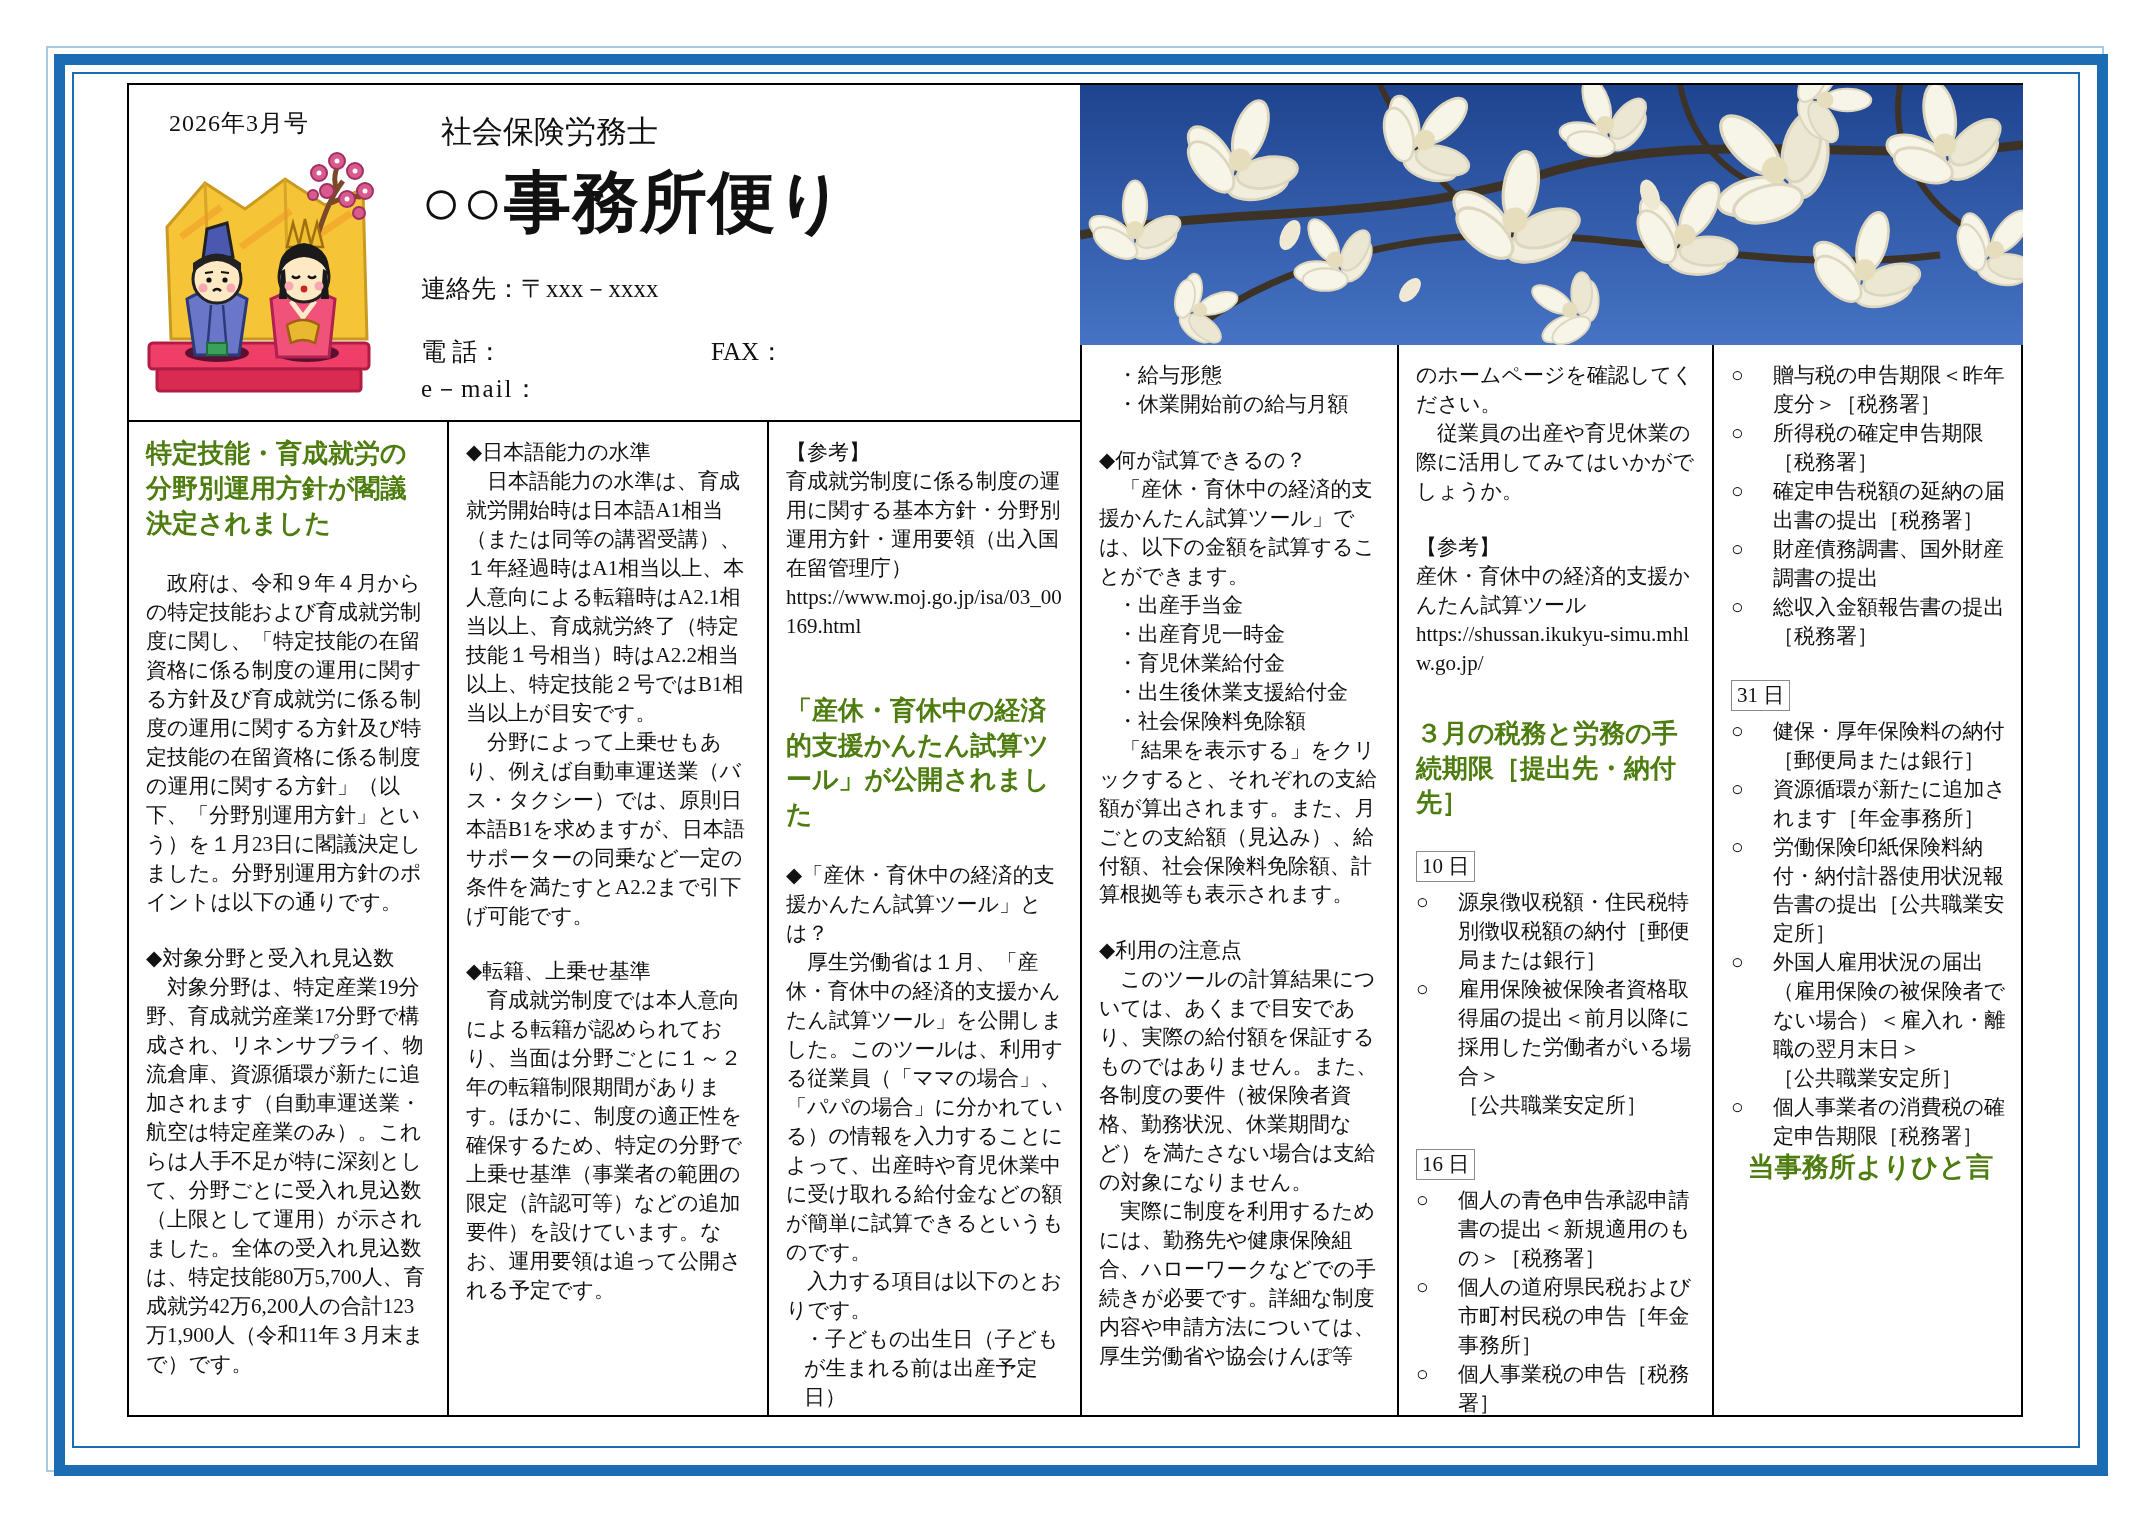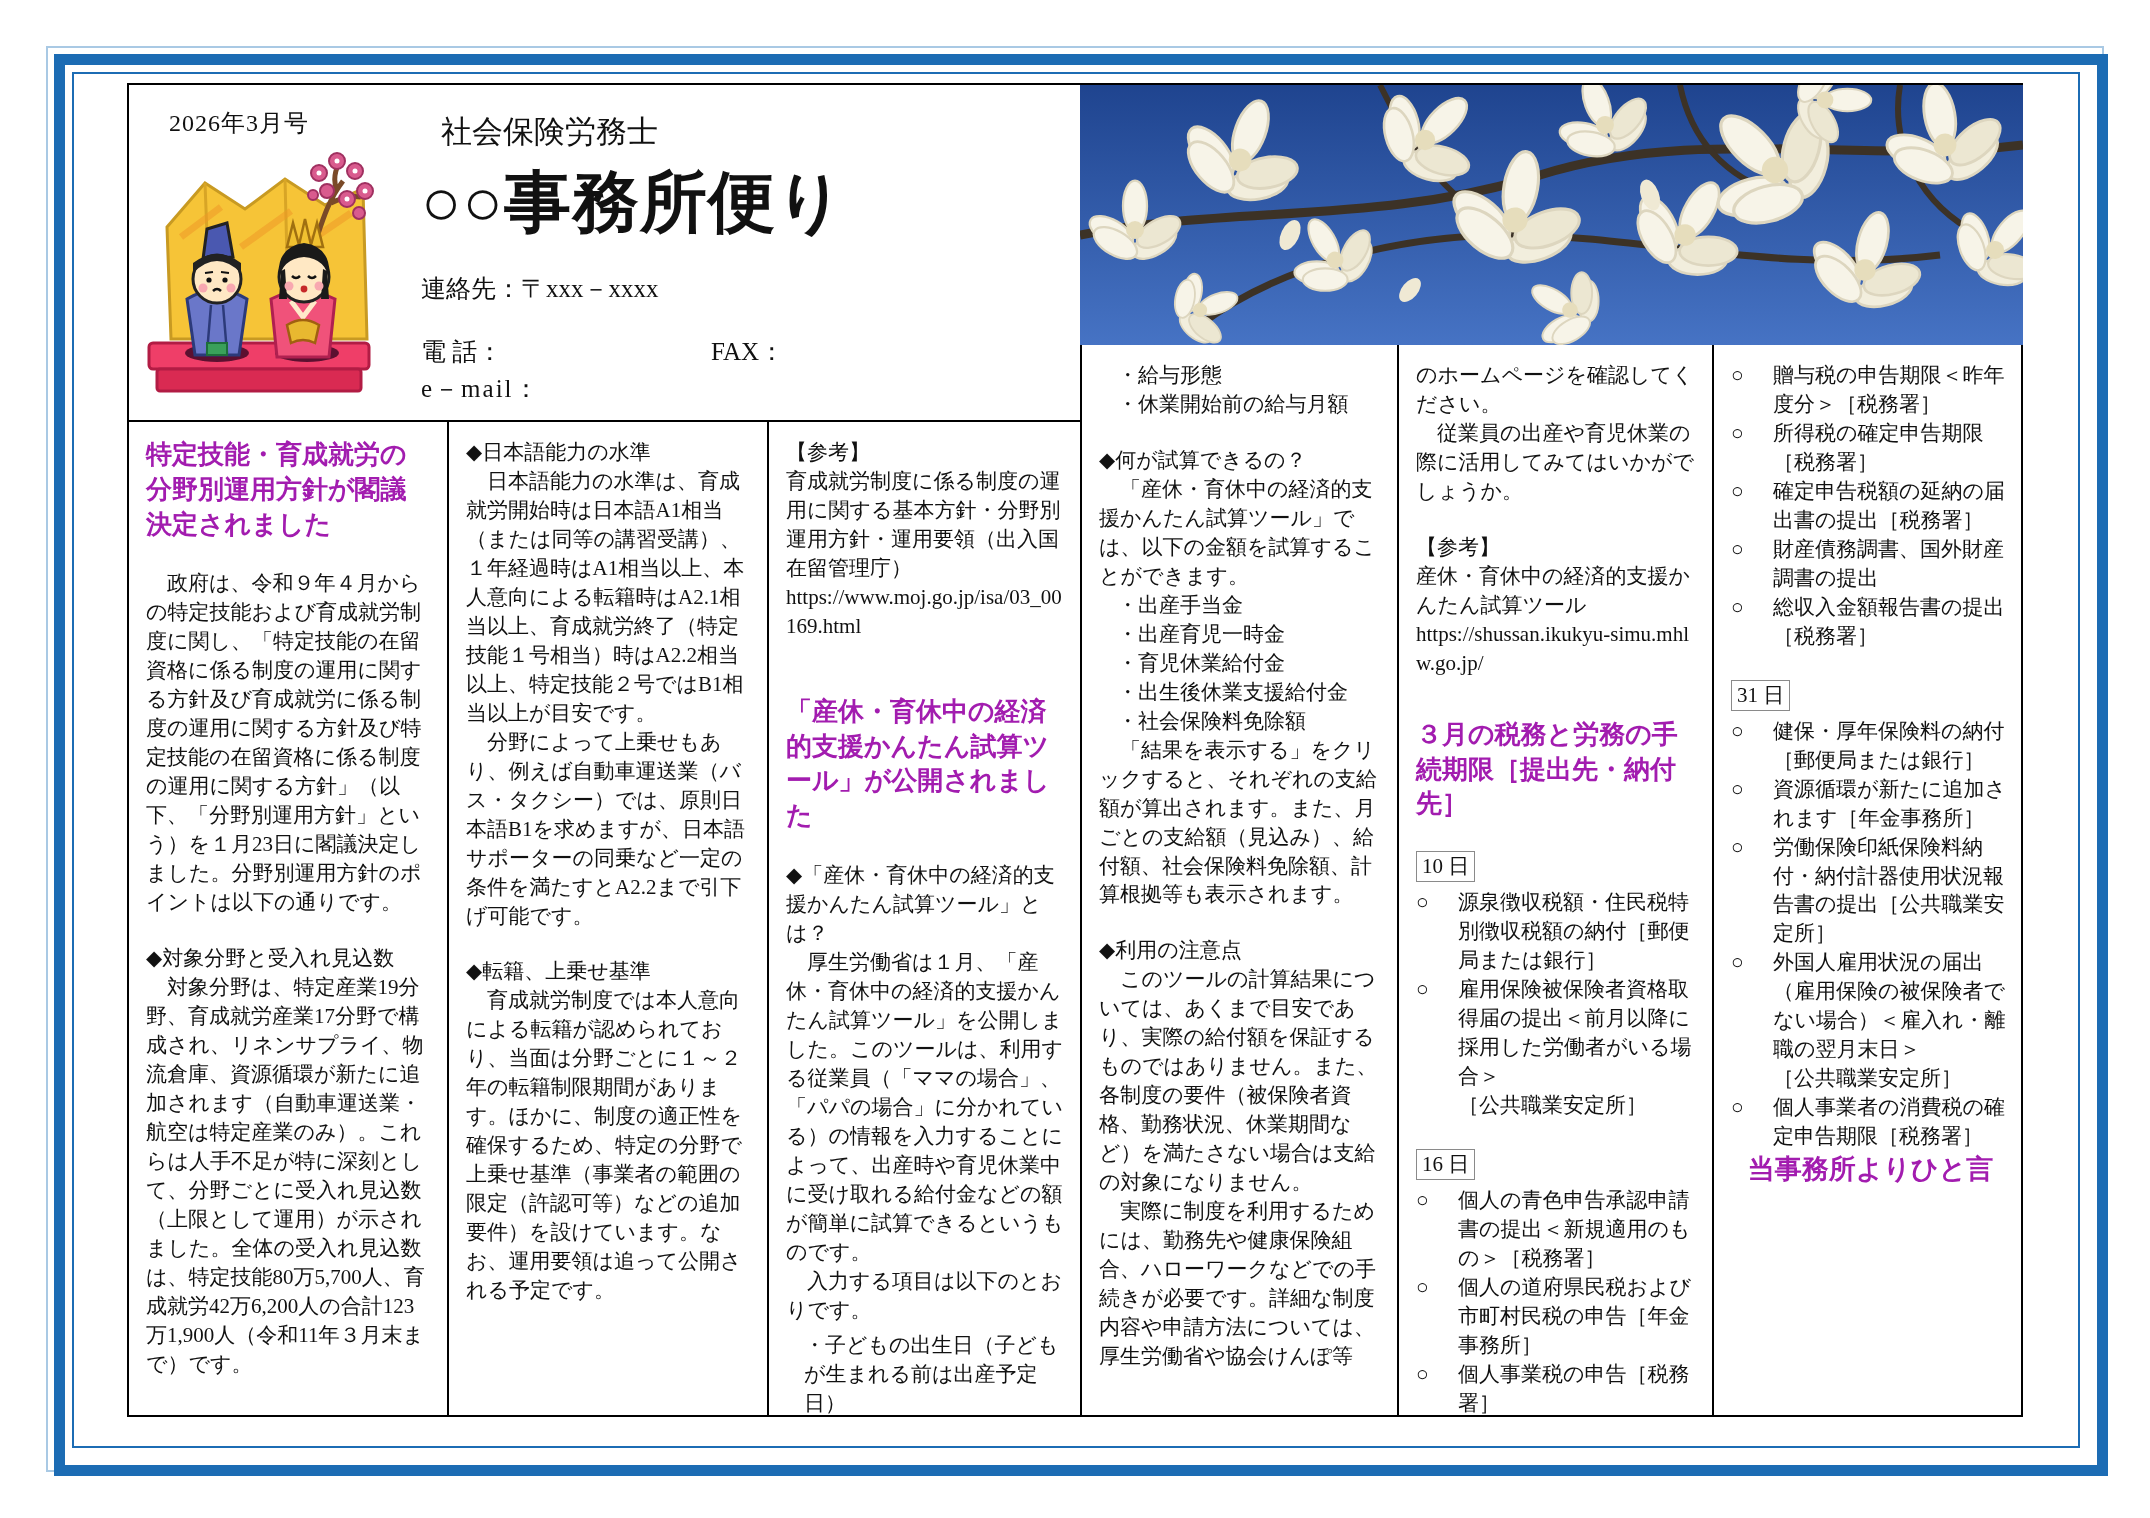--- a/index.html
+++ b/index.html
@@ -30,21 +30,21 @@
   .col{position:absolute;bottom:0;box-sizing:border-box;padding:16px 15px 8px 17px;font-size:21px;line-height:1.38;overflow:hidden;}
   .col p{margin:0;}
   .vgap{height:27px;}
   .vgap-sm{height:13px;}
   .c1{left:0;top:337px;width:318px;}
   .c2{left:318px;top:337px;width:320px;border-left:2px solid #000;}
   .c3{left:638px;top:337px;width:313px;border-left:2px solid #000;}
   .c4{left:951px;top:260px;width:317px;border-left:2px solid #000;}
   .c5{left:1268px;top:260px;width:315px;border-left:2px solid #000;}
   .c6{left:1583px;top:260px;width:313px;border-left:2px solid #000;}
-  .blue{color:#a21caf;font-family:Liberation Serif, serif;font-weight:bold;}
+  .blue{color:#4d7c0f;font-family:Liberation Mono, monospace;font-weight:bold;}
   .col-head{font-size:26px;line-height:1.34;margin:2px 0 0 0;}
   .url{word-break:break-all;}
   .day-box{display:inline-block;border:1px solid #8a8a8a;padding:0 5px;margin:2px 0 6px 0;font-size:21px;}
   .o-row{display:flex;align-items:flex-start;margin:0;}
   .o-mark{flex:0 0 42px;}
   .o-body{flex:1;white-space:pre-wrap;}
   .footer-note{text-align:center;margin-top:66px;font-size:27px;}
 </style>
 </head>
 <body>
@@ -192,21 +192,21 @@
     <p>【参考】</p>
     <p>育成就労制度に係る制度の運用に関する基本方針・分野別運用方針・運用要領（出入国在留管理庁）</p>
     <p class="url">https://www.moj.go.jp/isa/03_00169.html</p>
     <div class="vgap"></div>
       <div class="vgap"></div>
     <p class="blue col-head">「産休・育休中の経済的支援かんたん試算ツール」が公開されました</p>
     <div class="vgap"></div>
     <p>◆「産休・育休中の経済的支援かんたん試算ツール」とは？</p>
     <p>　厚生労働省は１月、「産休・育休中の経済的支援かんたん試算ツール」を公開しました。このツールは、利用する従業員（「ママの場合」、「パパの場合」に分かれている）の情報を入力することによって、出産時や育児休業中に受け取れる給付金などの額が簡単に試算できるというものです。</p>
     <p>　入力する項目は以下のとおりです。</p>
-    <p style="padding-left:18px;margin-top:6px;">・子どもの出生日（子どもが生まれる前は出産予定日）</p>
+    <p style="padding-left:18px;">・子どもの出生日（子どもが生まれる前は出産予定日）</p>
     <p style="padding-left:18px;">・生まれる（た）子どもの人数</p>
 
   </div>
 
   <div class="col c4">
     <p style="padding-left:18px;">・給与形態</p>
     <p style="padding-left:18px;">・休業開始前の給与月額</p>
     <div class="vgap"></div>
     <p>◆何が試算できるの？</p>
     <p>　「産休・育休中の経済的支援かんたん試算ツール」では、以下の金額を試算することができます。</p>

